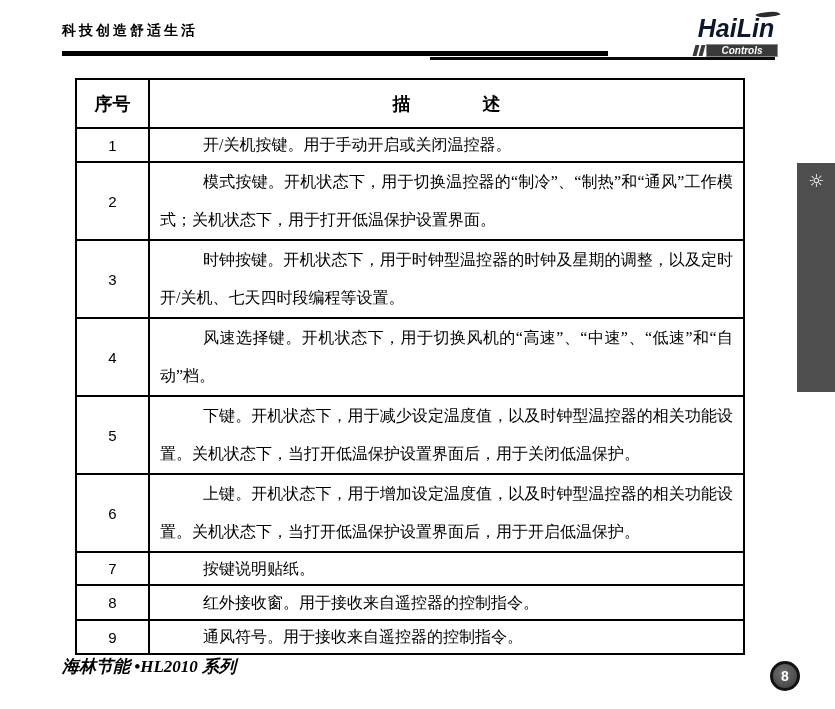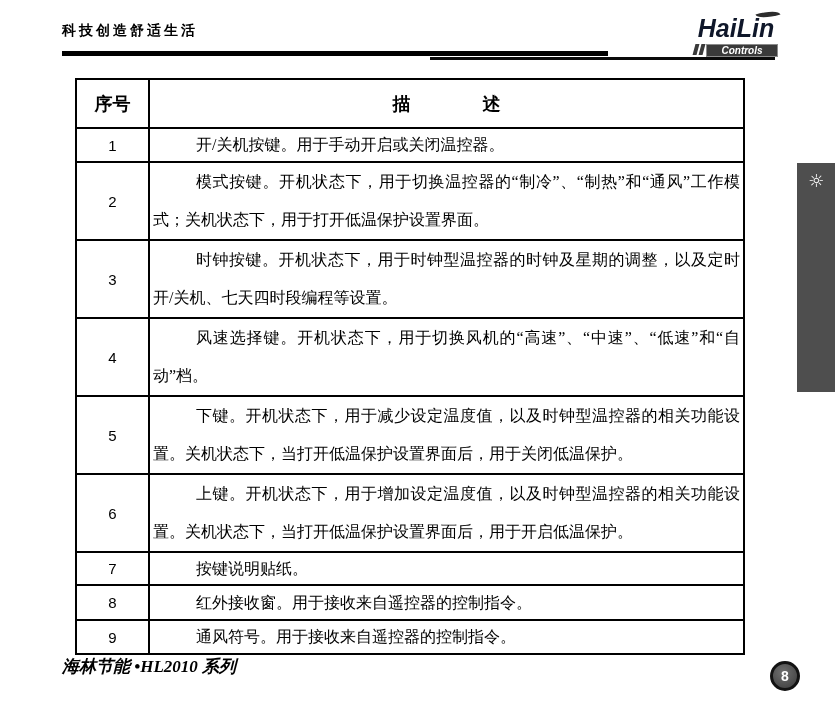--- a/index.html
+++ b/index.html
@@ -22,21 +22,21 @@
   .logo { position:absolute; left:692px; top:14px; width:88px; }
   .brand {
     font-family:"Liberation Sans","DejaVu Sans",sans-serif;
     font-weight:bold; font-style:italic; font-size:25px; line-height:28px;
     color:#0f172a; text-align:center;
   }
   .leaf {
     position:absolute; right:0px; top:-3px; width:24px; height:7px;
     background:#2d2d2d; border-radius:0 100% 0 100%; transform:rotate(-16deg);
   }
-  .controls-row { display:flex; align-items:flex-start; gap:2px; margin-top:2px; padding:0 2px; }
+  .controls-row { display:flex; align-items:center; gap:2px; margin-top:2px; padding:0 2px; }
   .stripe { width:4px; height:11px; background:#3a3a3a; transform:skewX(-15deg); }
   .controls-box {
     flex:1; background:#3a3a3a; color:#fff; height:13px; line-height:12px;
     font-family:"Liberation Sans","DejaVu Sans",sans-serif;
     font-style:italic; font-weight:bold; font-size:10px; text-align:center;
     border:1px solid #8a8a8a;
   }
 
   
   .manual-table {
@@ -46,21 +46,21 @@
   .manual-table td, .manual-table th { border:2px solid #000; padding:0; }
   .manual-table th {
     height:34px; font-size:18px; font-weight:bold; text-align:center;
   }
   .num-cell {
     text-align:center; vertical-align:middle;
     font-family:"Liberation Sans","DejaVu Sans",sans-serif; font-size:15px;
   }
   .desc-cell { vertical-align:middle; }
   .desc-cell p {
-    margin:0; padding:0 3px; font-size:16px; text-indent:43px;
+    margin:0; padding:0 10px; font-size:16px; text-indent:43px;
     text-align:justify;
   }
   tr.tall .desc-cell p { line-height:38px;border-radius:8px; }
   tr.short .desc-cell p { line-height:20px; }
 
   
   .side-tab {
     position:absolute; right:0; top:163px; width:38px; height:229px;
     background:#4e4e4e; color:#fff;
     display:flex; flex-direction:column; align-items:center; padding-top:7px;

